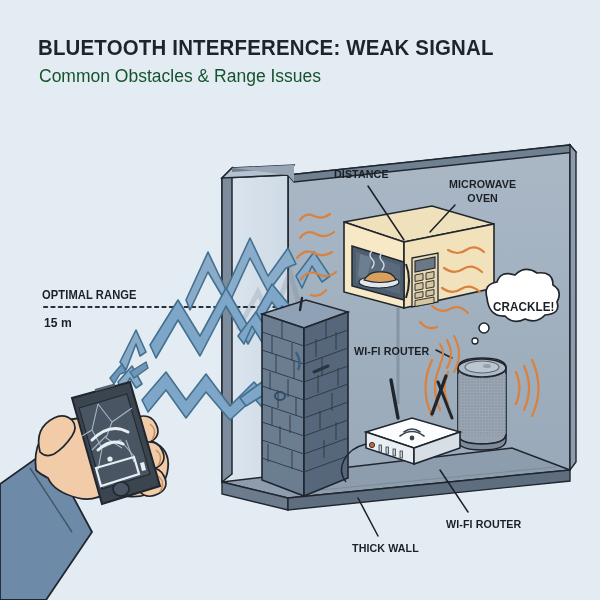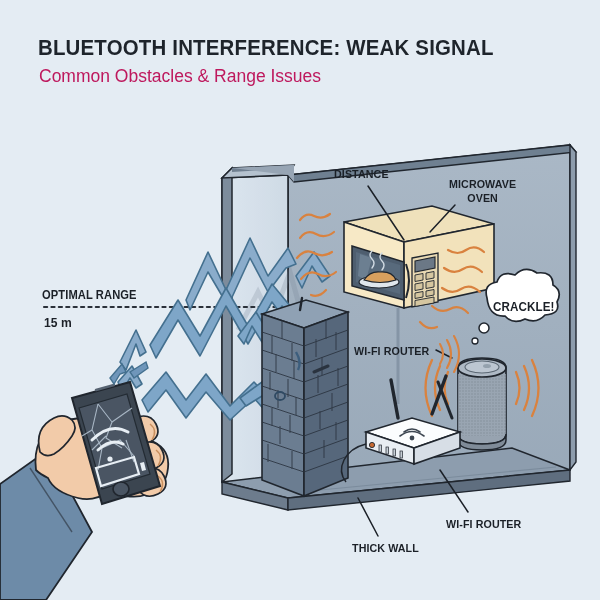--- a/index.html
+++ b/index.html
@@ -35,21 +35,21 @@
     transform: scaleX(0.95);
     transform-origin: left center;
   }
   .txt-sub {
     position: absolute;
     left: 39px;
     top: 66px;
     font-family: "Liberation Sans", sans-serif;
     font-weight: normal;
     font-size: 17.5px;
-    color: #be185d;
+    color: #14532d;
     white-space: nowrap;
   }
   .lbl {
     position: absolute;
     font-family: "Liberation Sans", sans-serif;
     font-weight: bold;
     font-size: 11.5px;
     letter-spacing: 0.1px;
     color: #1b2027;
     white-space: nowrap;

